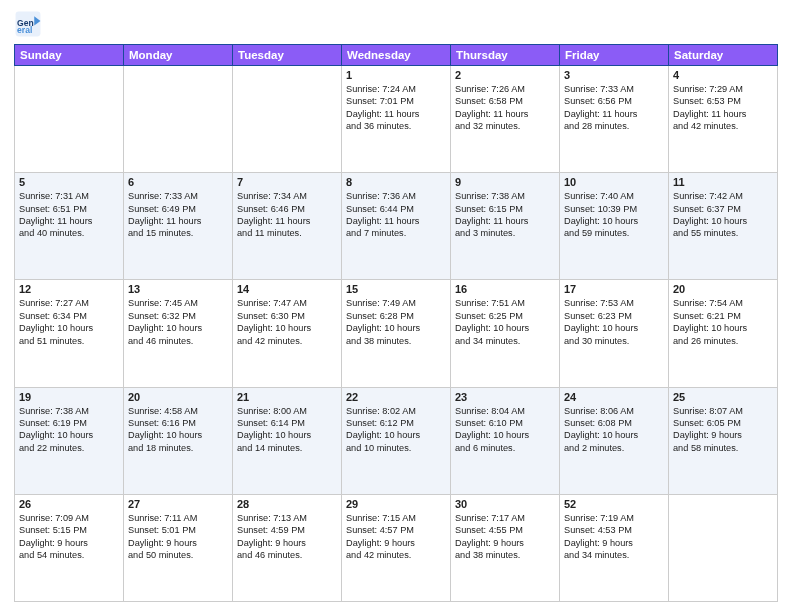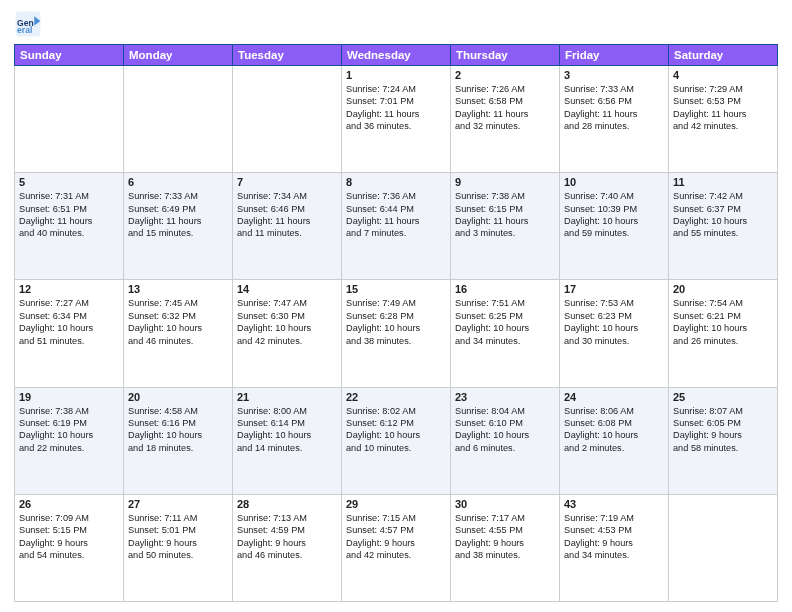--- a/index.html
+++ b/index.html
@@ -349,21 +349,21 @@
             <span class="cell-line">and 42 minutes.</span>
           </td>
           <td>
             <span class="day-number">30</span>
             <span class="cell-line">Sunrise: 7:17 AM</span>
             <span class="cell-line">Sunset: 4:55 PM</span>
             <span class="cell-line">Daylight: 9 hours</span>
             <span class="cell-line">and 38 minutes.</span>
           </td>
           <td>
-            <span class="day-number">43</span>
+            <span class="day-number">52</span>
             <span class="cell-line">Sunrise: 7:19 AM</span>
             <span class="cell-line">Sunset: 4:53 PM</span>
             <span class="cell-line">Daylight: 9 hours</span>
             <span class="cell-line">and 34 minutes.</span>
           </td>
           <td class="empty-cell"></td>
         </tr>
       </tbody>
   </table>
 </div>

